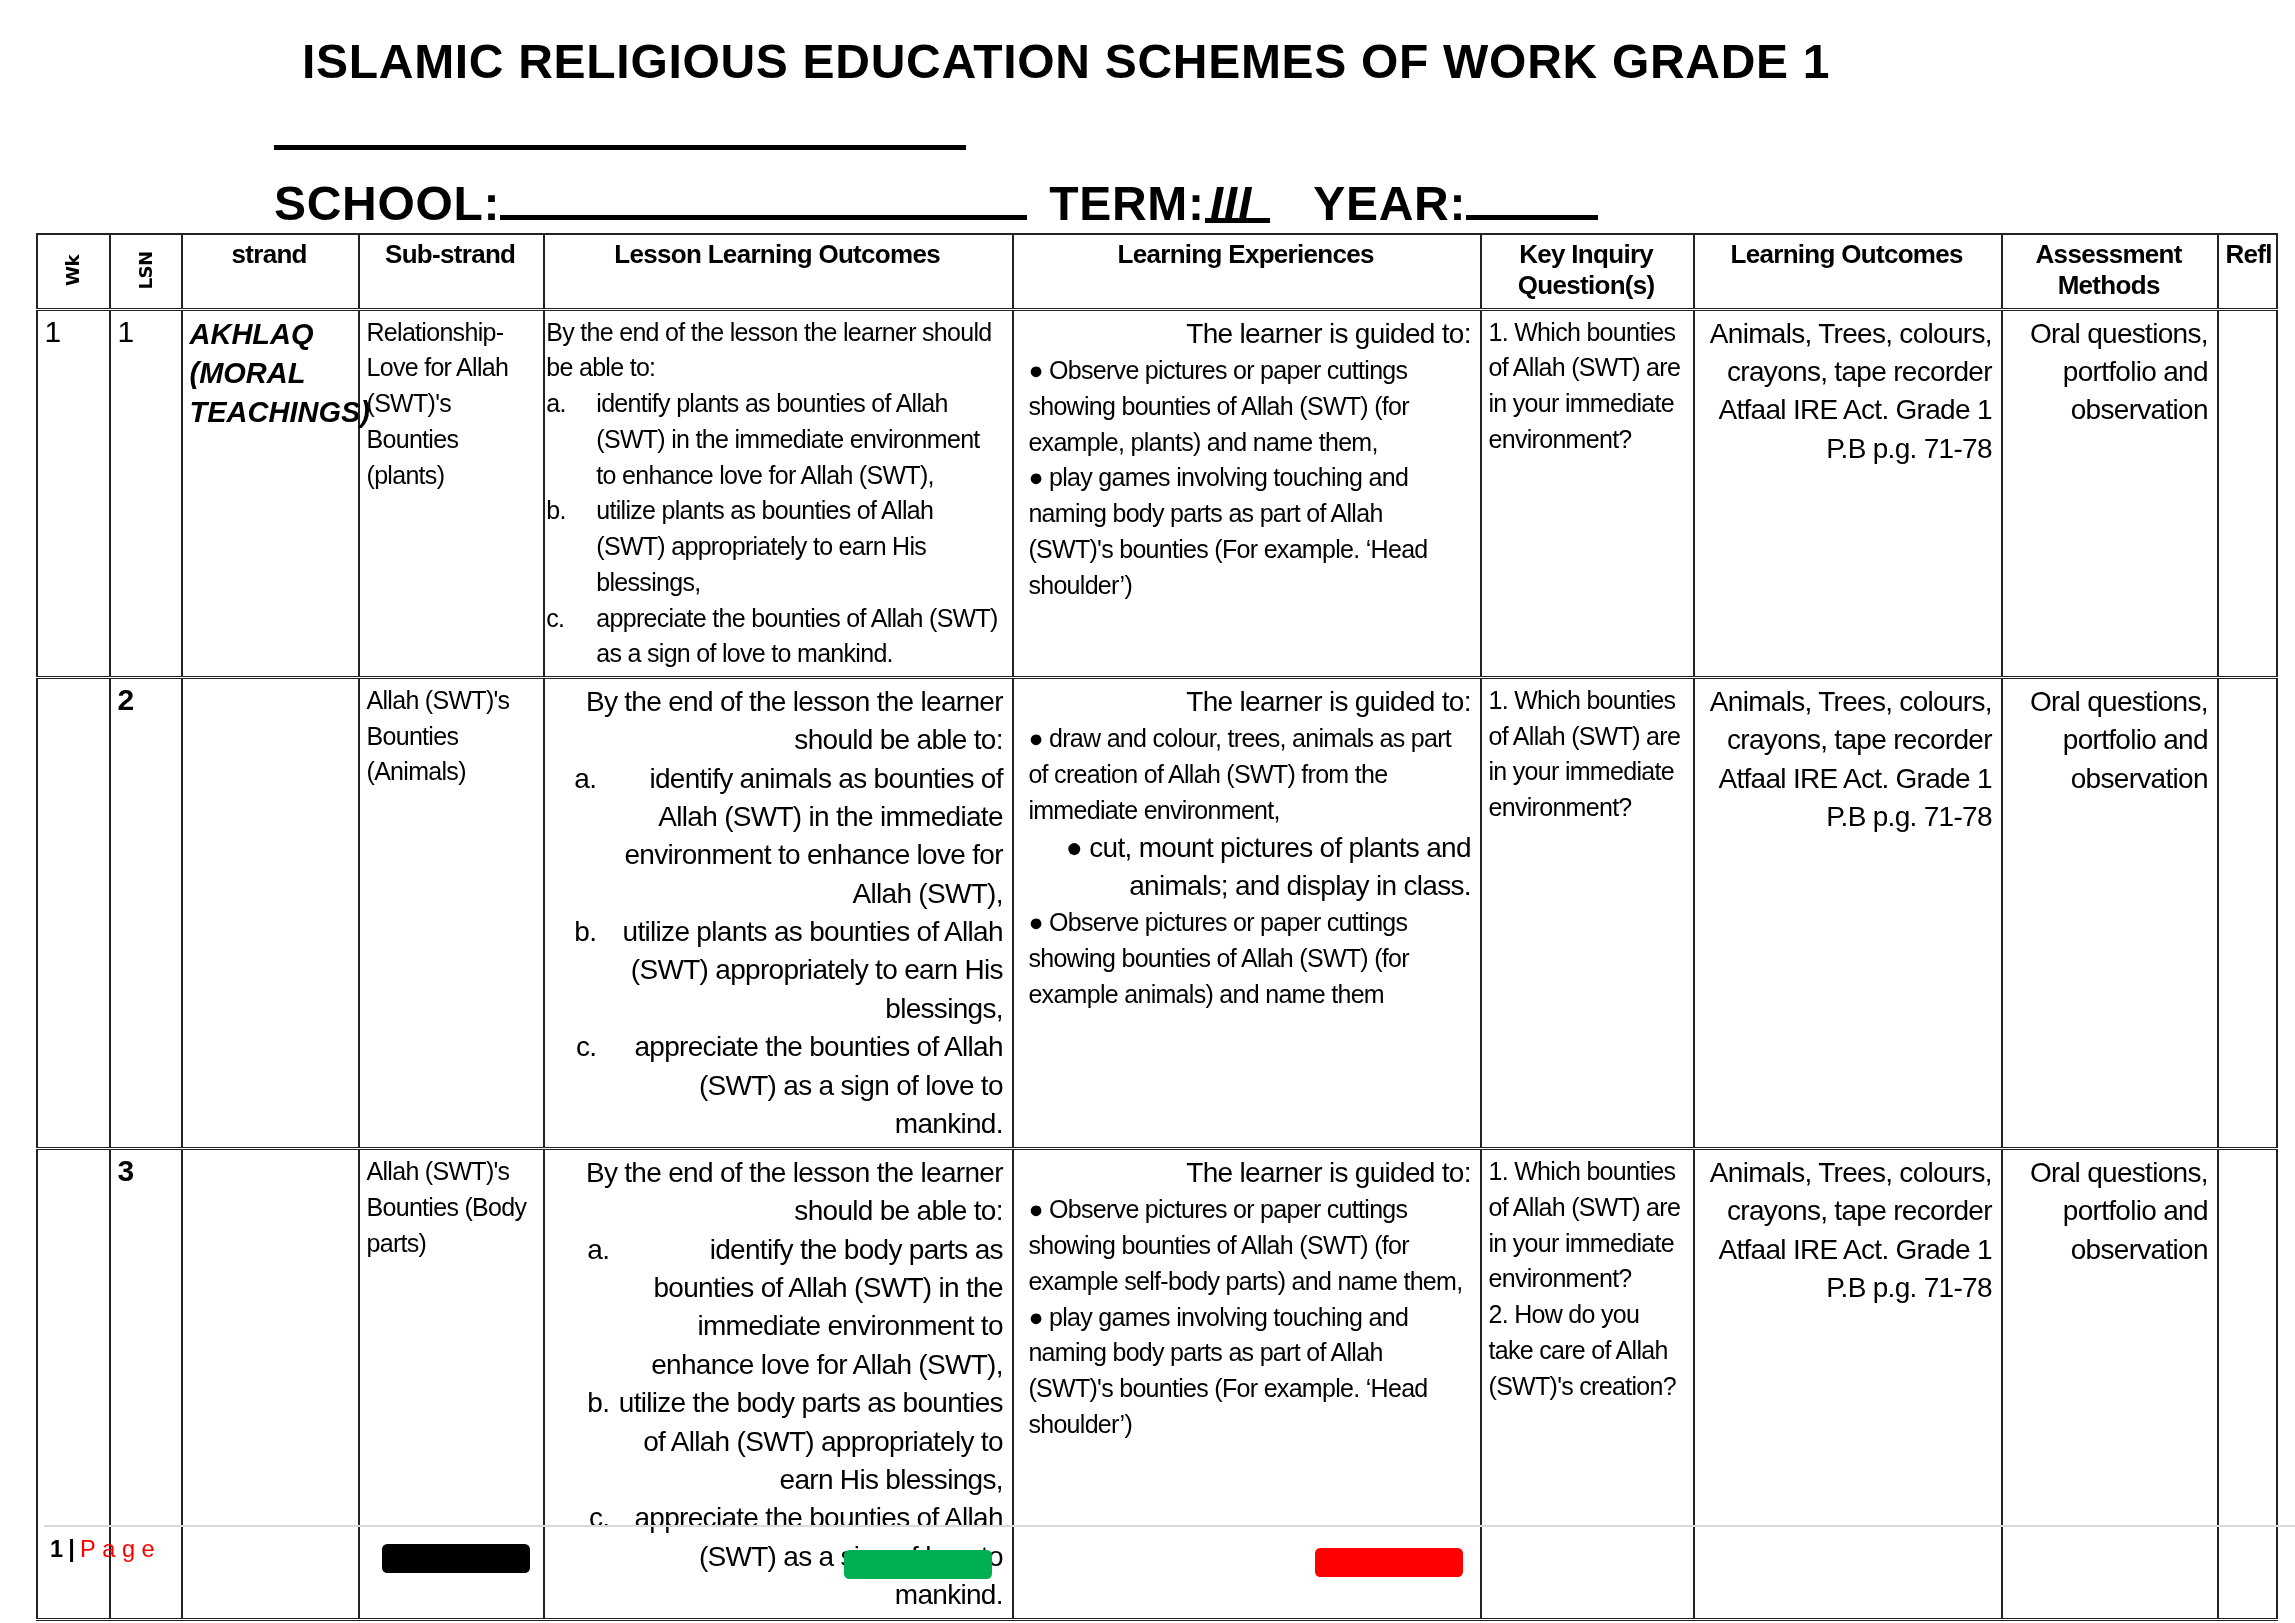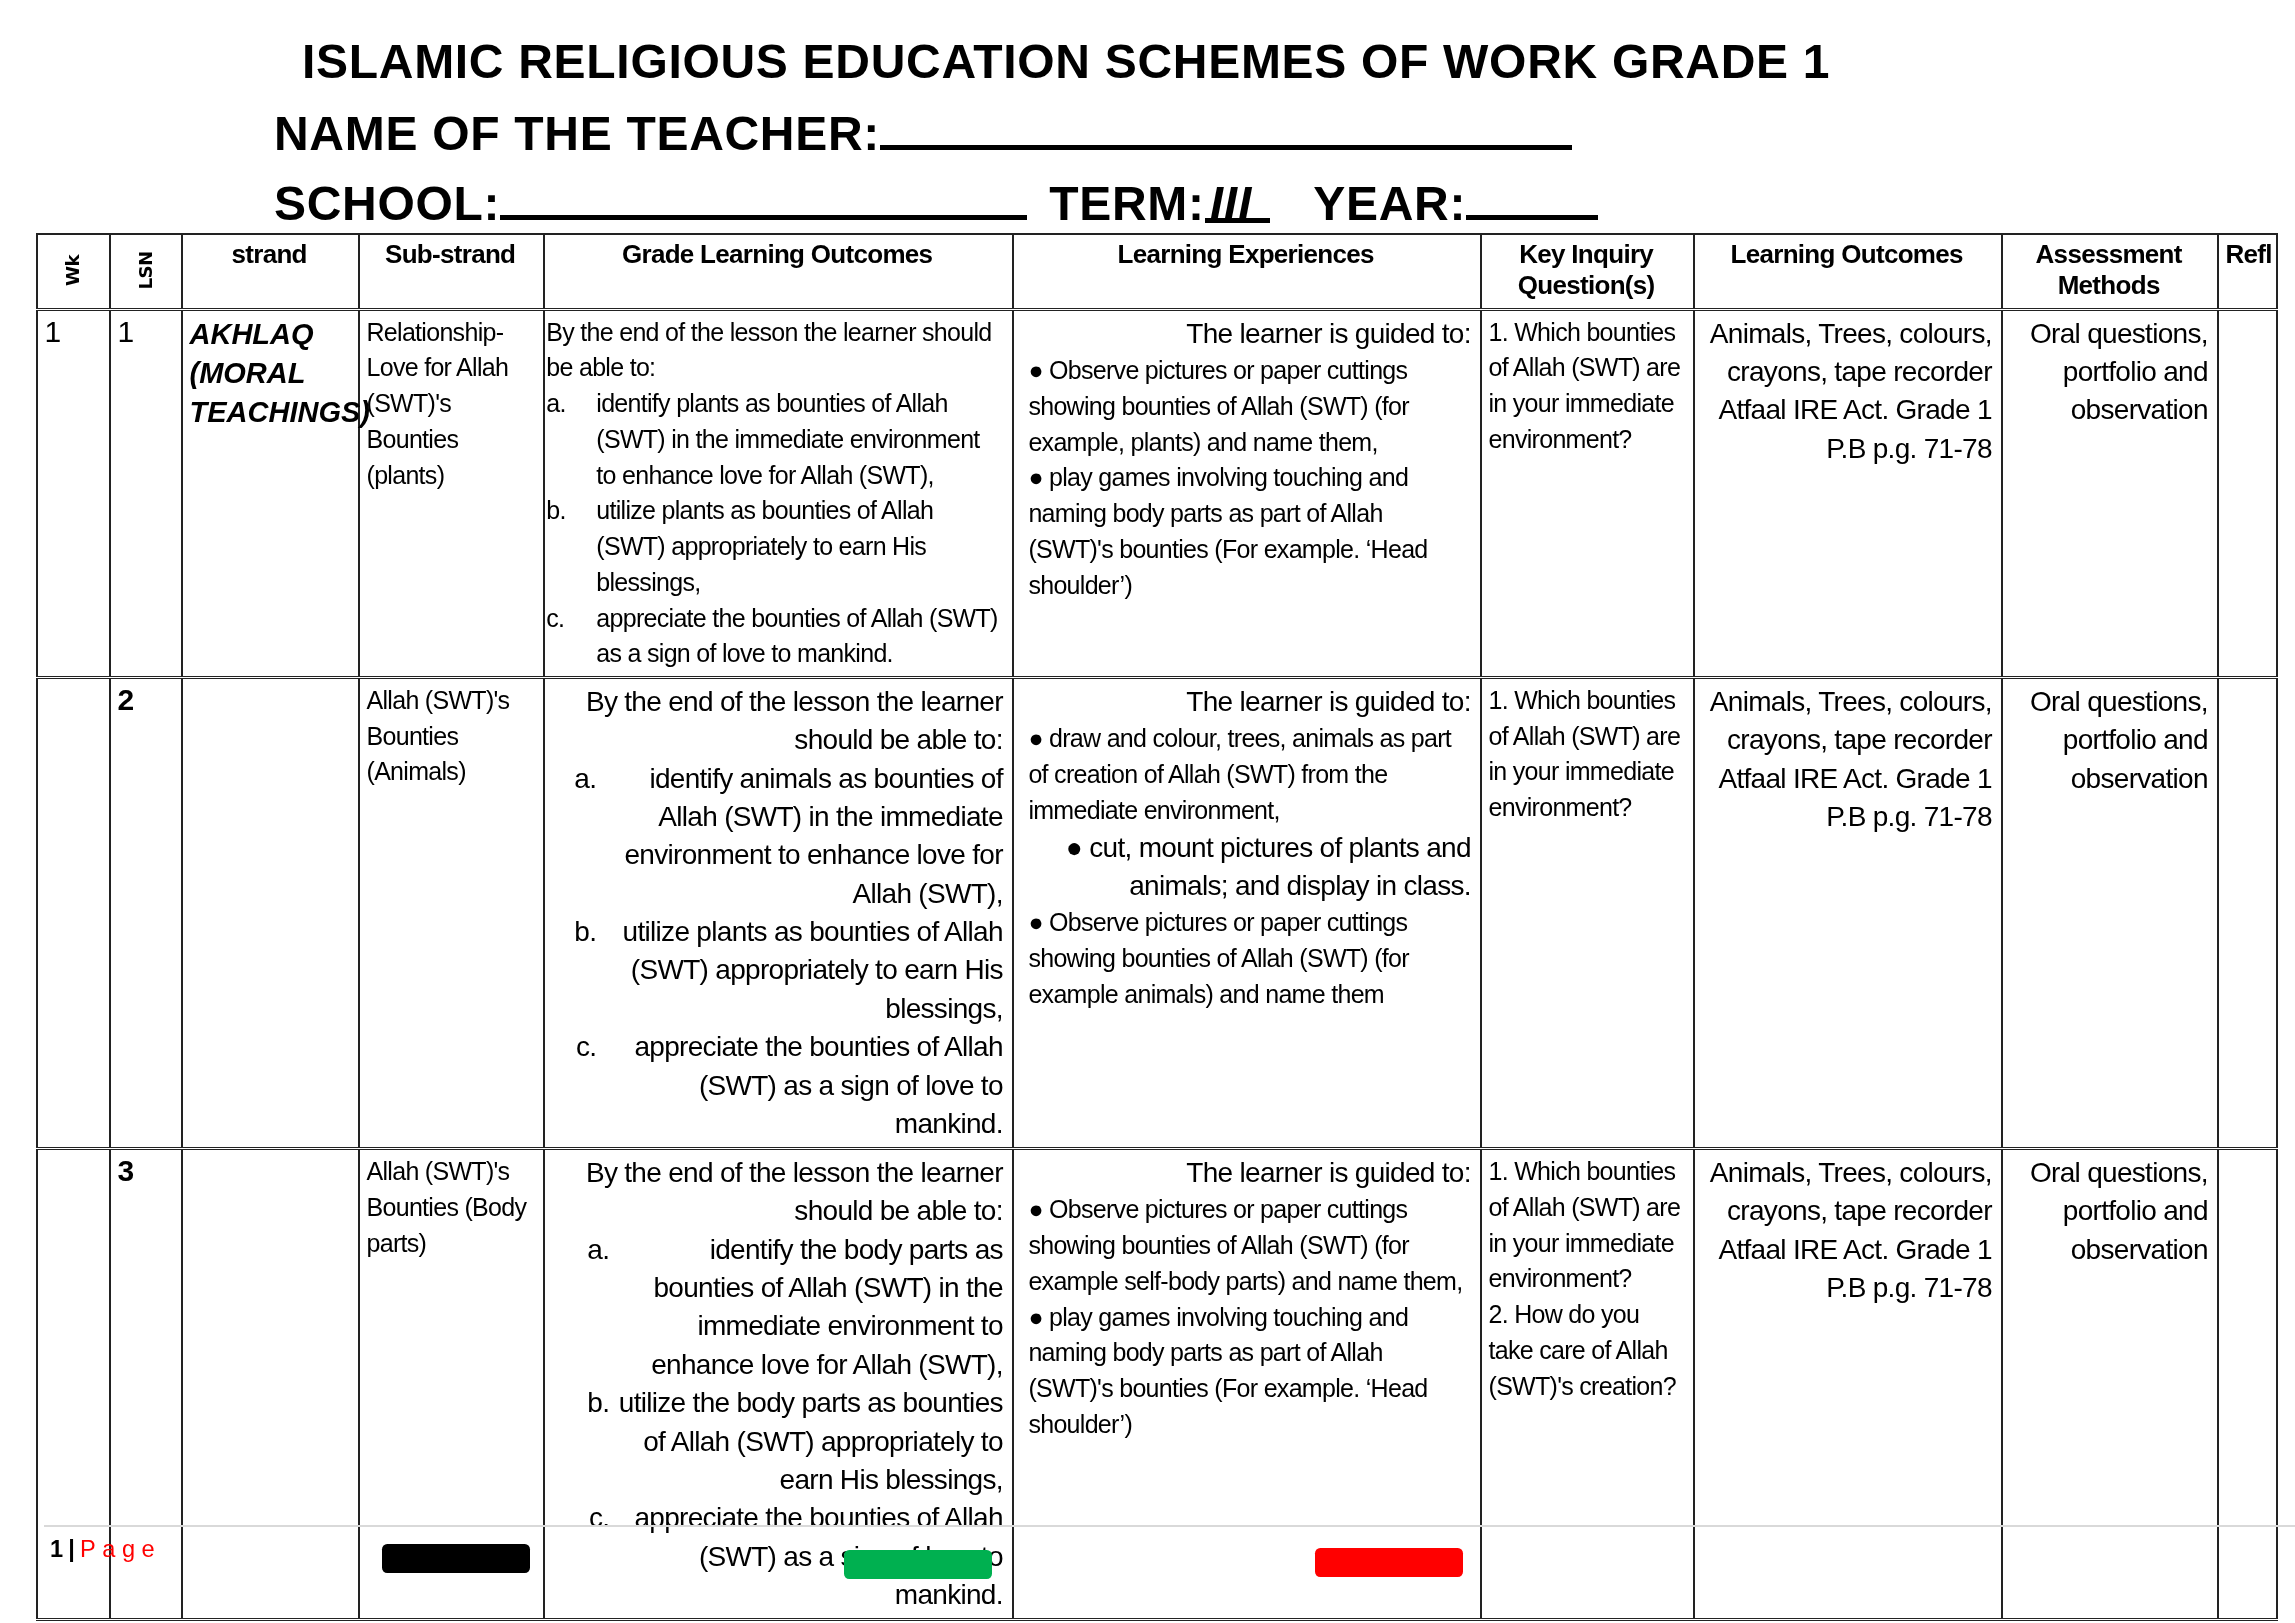--- a/index.html
+++ b/index.html
@@ -72,21 +72,21 @@
     .flag-bar {
       position: absolute; width: 148px; height: 29px; border-radius: 5.2px;
     }
   </style>
 </head>
 <body>
 
 <div class="heading title">ISLAMIC RELIGIOUS EDUCATION SCHEMES OF WORK GRADE 1</div>
 
 <div class="heading teacher">
-  <span>NAME OF THE TEACHER:</span><span class="blank" style="width:692px"></span>
+  <span class="blank" style="width:692px"></span>
 </div>
 
 <div class="heading school">
   <span>SCHOOL:</span><span class="blank" style="width:527px"></span>
   <span style="margin-left:7.9px">TERM:</span><span class="term-val">III</span>
   <span style="margin-left:29px">YEAR:</span><span class="blank" style="width:132px"></span>
 </div>
 
 <table class="sow">
   <colgroup>
@@ -100,21 +100,21 @@
     <col style="width:308px">
     <col style="width:216px">
     <col style="width:59px">
   </colgroup>
   <tbody>
       <tr class="hdr">
     <th><span class="vert">Wk</span></th>
     <th><span class="vert">LSN</span></th>
     <th>strand</th>
     <th>Sub-strand</th>
-    <th>Grade Learning Outcomes</th>
+    <th>Lesson Learning Outcomes</th>
     <th>Learning Experiences</th>
     <th>Key Inquiry Question(s)</th>
     <th>Learning Outcomes</th>
     <th>Assessment Methods</th>
     <th>Refl</th>
   </tr>
 
   <tr class="body" style="height:325px">
     <td><span class="cell-num thin">1</span></td>
     <td><span class="cell-num thin">1</span></td>

